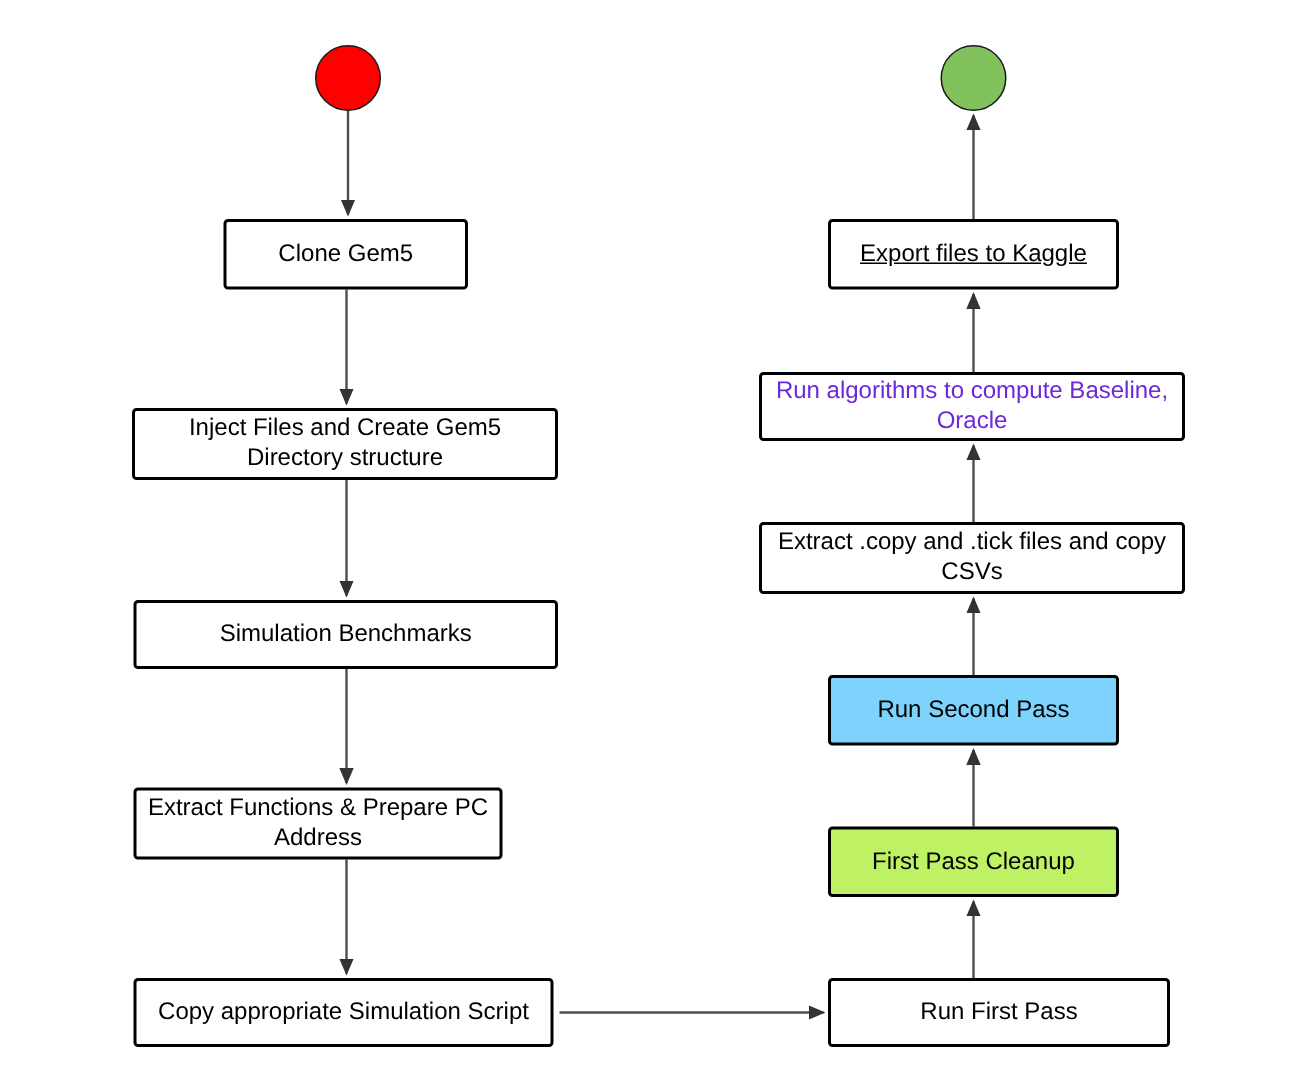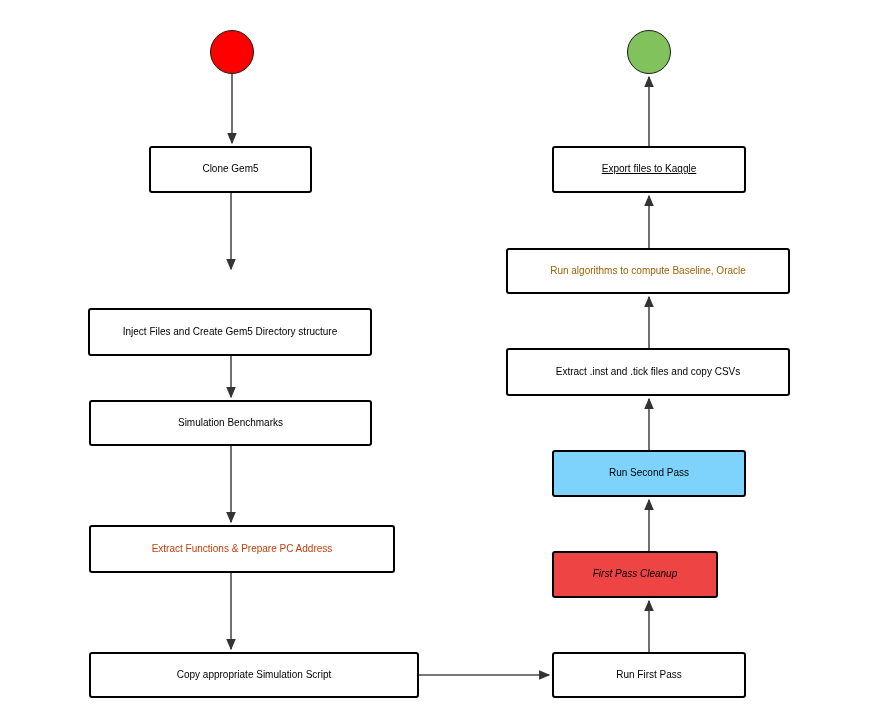--- a/index.html
+++ b/index.html
@@ -28,21 +28,21 @@
   .node {
     position: absolute;
     box-sizing: border-box;
     background: #ffffff;
     border: 2px solid #a16207;
     border-radius: 3px;
     display: flex;
     align-items: center;
     text-align: center;
     color: #000000;
-    font-size: 10px;
+    font-size: 16px;
     line-height: 1.25;
     padding: 2px 6px;
   }
   .node span {
     display: block;
     width: 100%;
   }
   .terminator {
     position: absolute;
     box-sizing: border-box;
@@ -76,44 +76,44 @@
         <path d="M649,146 L649,77" stroke="#4d4d4d" stroke-width="1.6" fill="none" marker-end="url(#arrowhead)"></path>
       </g>
   </svg>
 
   <div class="terminator" style="left: 210px; top: 30px; width: 44px; height: 44px; background: rgb(255, 0, 0); border-color: rgb(26, 26, 26);"></div>
   <div class="terminator" style="left: 627px; top: 30px; width: 44px; height: 44px; background: rgb(130, 194, 92); border-color: rgb(26, 26, 26);"></div>
 
   <div class="node" style="left: 149px; top: 146px; width: 163px; height: 47px; background: rgb(255, 255, 255); border-color: rgb(0, 0, 0); color: rgb(0, 0, 0);">
     <span>Clone Gem5</span>
   </div>
-  <div class="node" style="left: 88px; top: 272px; width: 284px; height: 48px; background: rgb(255, 255, 255); border-color: rgb(0, 0, 0); color: rgb(0, 0, 0); margin-top: 36px;">
+  <div class="node" style="left: 88px; top: 272px; width: 284px; height: 48px; background: rgb(255, 255, 255); border-color: rgb(0, 0, 0); color: rgb(0, 0, 0);">
     <span>Inject Files and Create Gem5 Directory structure</span>
   </div>
   <div class="node" style="left: 89px; top: 400px; width: 283px; height: 46px; background: rgb(255, 255, 255); border-color: rgb(0, 0, 0); color: rgb(0, 0, 0);">
     <span>Simulation Benchmarks</span>
   </div>
-  <div class="node" style="left: 89px; top: 525px; width: 306px; height: 48px; background: rgb(255, 255, 255); border-color: rgb(0, 0, 0); color: #c2410c;">
+  <div class="node" style="left: 89px; top: 525px; width: 246px; height: 48px; background: rgb(255, 255, 255); border-color: rgb(0, 0, 0); color: #000000;">
     <span>Extract Functions &amp; Prepare PC Address</span>
   </div>
-  <div class="node" style="left: 89px; top: 652px; width: 330px; height: 46px; background: rgb(255, 255, 255); border-color: rgb(0, 0, 0); color: rgb(0, 0, 0);">
+  <div class="node" style="left: 89px; top: 652px; width: 280px; height: 46px; background: rgb(255, 255, 255); border-color: rgb(0, 0, 0); color: rgb(0, 0, 0);">
     <span>Copy appropriate Simulation Script</span>
   </div>
-  <div class="node" style="left: 552px; top: 652px; width: 194px; height: 46px; background: rgb(255, 255, 255); border-color: rgb(0, 0, 0); color: rgb(0, 0, 0);">
+  <div class="node" style="left: 552px; top: 652px; width: 228px; height: 46px; background: rgb(255, 255, 255); border-color: rgb(0, 0, 0); color: rgb(0, 0, 0);">
     <span>Run First Pass</span>
   </div>
-  <div class="node" style="left: 552px; top: 551px; width: 166px; height: 47px; background: #ef4444; border-color: rgb(0, 0, 0); color: rgb(0, 0, 0); font-style: italic;">
+  <div class="node" style="left: 552px; top: 551px; width: 194px; height: 47px; background: #bef264; border-color: rgb(0, 0, 0); color: rgb(0, 0, 0);">
     <span>First Pass Cleanup</span>
   </div>
   <div class="node" style="left: 552px; top: 450px; width: 194px; height: 47px; background: #7dd3fc; border-color: rgb(0, 0, 0); color: rgb(0, 0, 0);">
     <span>Run Second Pass</span>
   </div>
   <div class="node" style="left: 506px; top: 348px; width: 284px; height: 48px; background: rgb(255, 255, 255); border-color: rgb(0, 0, 0); color: rgb(0, 0, 0);">
-    <span>Extract .inst and .tick files and copy CSVs</span>
+    <span>Extract .copy and .tick files and copy CSVs</span>
   </div>
-  <div class="node" style="left: 506px; top: 248px; width: 284px; height: 46px; background: rgb(255, 255, 255); border-color: rgb(0, 0, 0); color: #a16207;">
+  <div class="node" style="left: 506px; top: 248px; width: 284px; height: 46px; background: rgb(255, 255, 255); border-color: rgb(0, 0, 0); color: #6d28d9;">
     <span>Run algorithms to compute Baseline, Oracle</span>
   </div>
   <div class="node" style="left: 552px; top: 146px; width: 194px; height: 47px; background: rgb(255, 255, 255); border-color: rgb(0, 0, 0); color: rgb(0, 0, 0); text-decoration: underline;">
     <span>Export files to Kaggle</span>
   </div>
 
 </div>
 
 </body></html>

